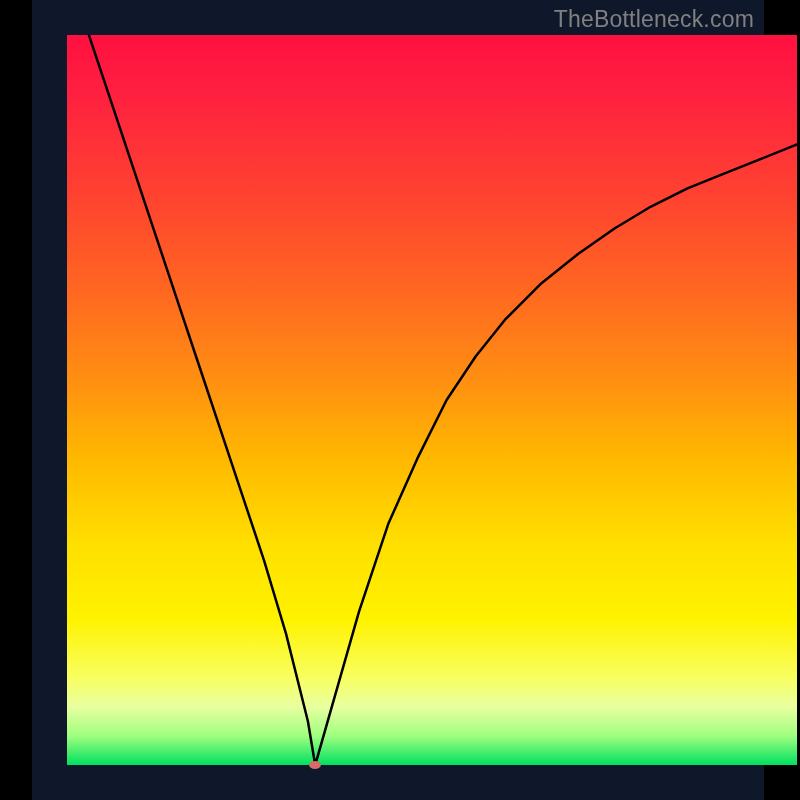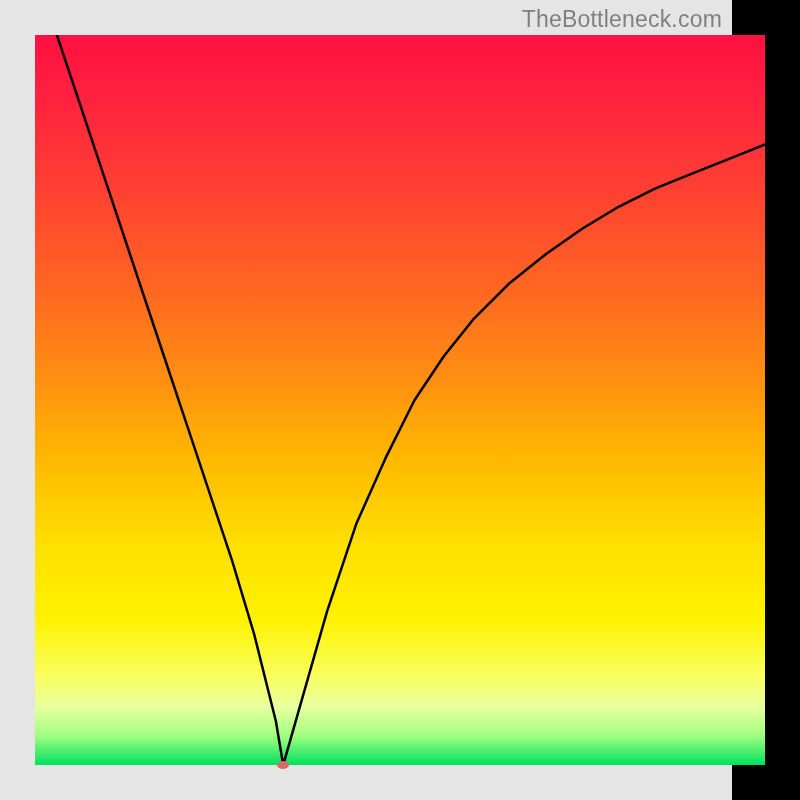--- a/index.html
+++ b/index.html
@@ -8,21 +8,22 @@
     width: 800px;
     height: 800px;
     background: #000;
     overflow: hidden;
     font-family: Arial, Helvetica, sans-serif;
   }
   .frame {
     position: relative;
     width: 732px;
     height: 800px;
-    background: #e5e5e5;
+    background: #0f172a;
+    margin-left: 32px;
   }
   .plot-area {
     position: absolute;
     left: 35px;
     top: 35px;
     width: 730px;
     height: 730px;
     
     background: linear-gradient(to bottom,
       #ff1040 0%,

